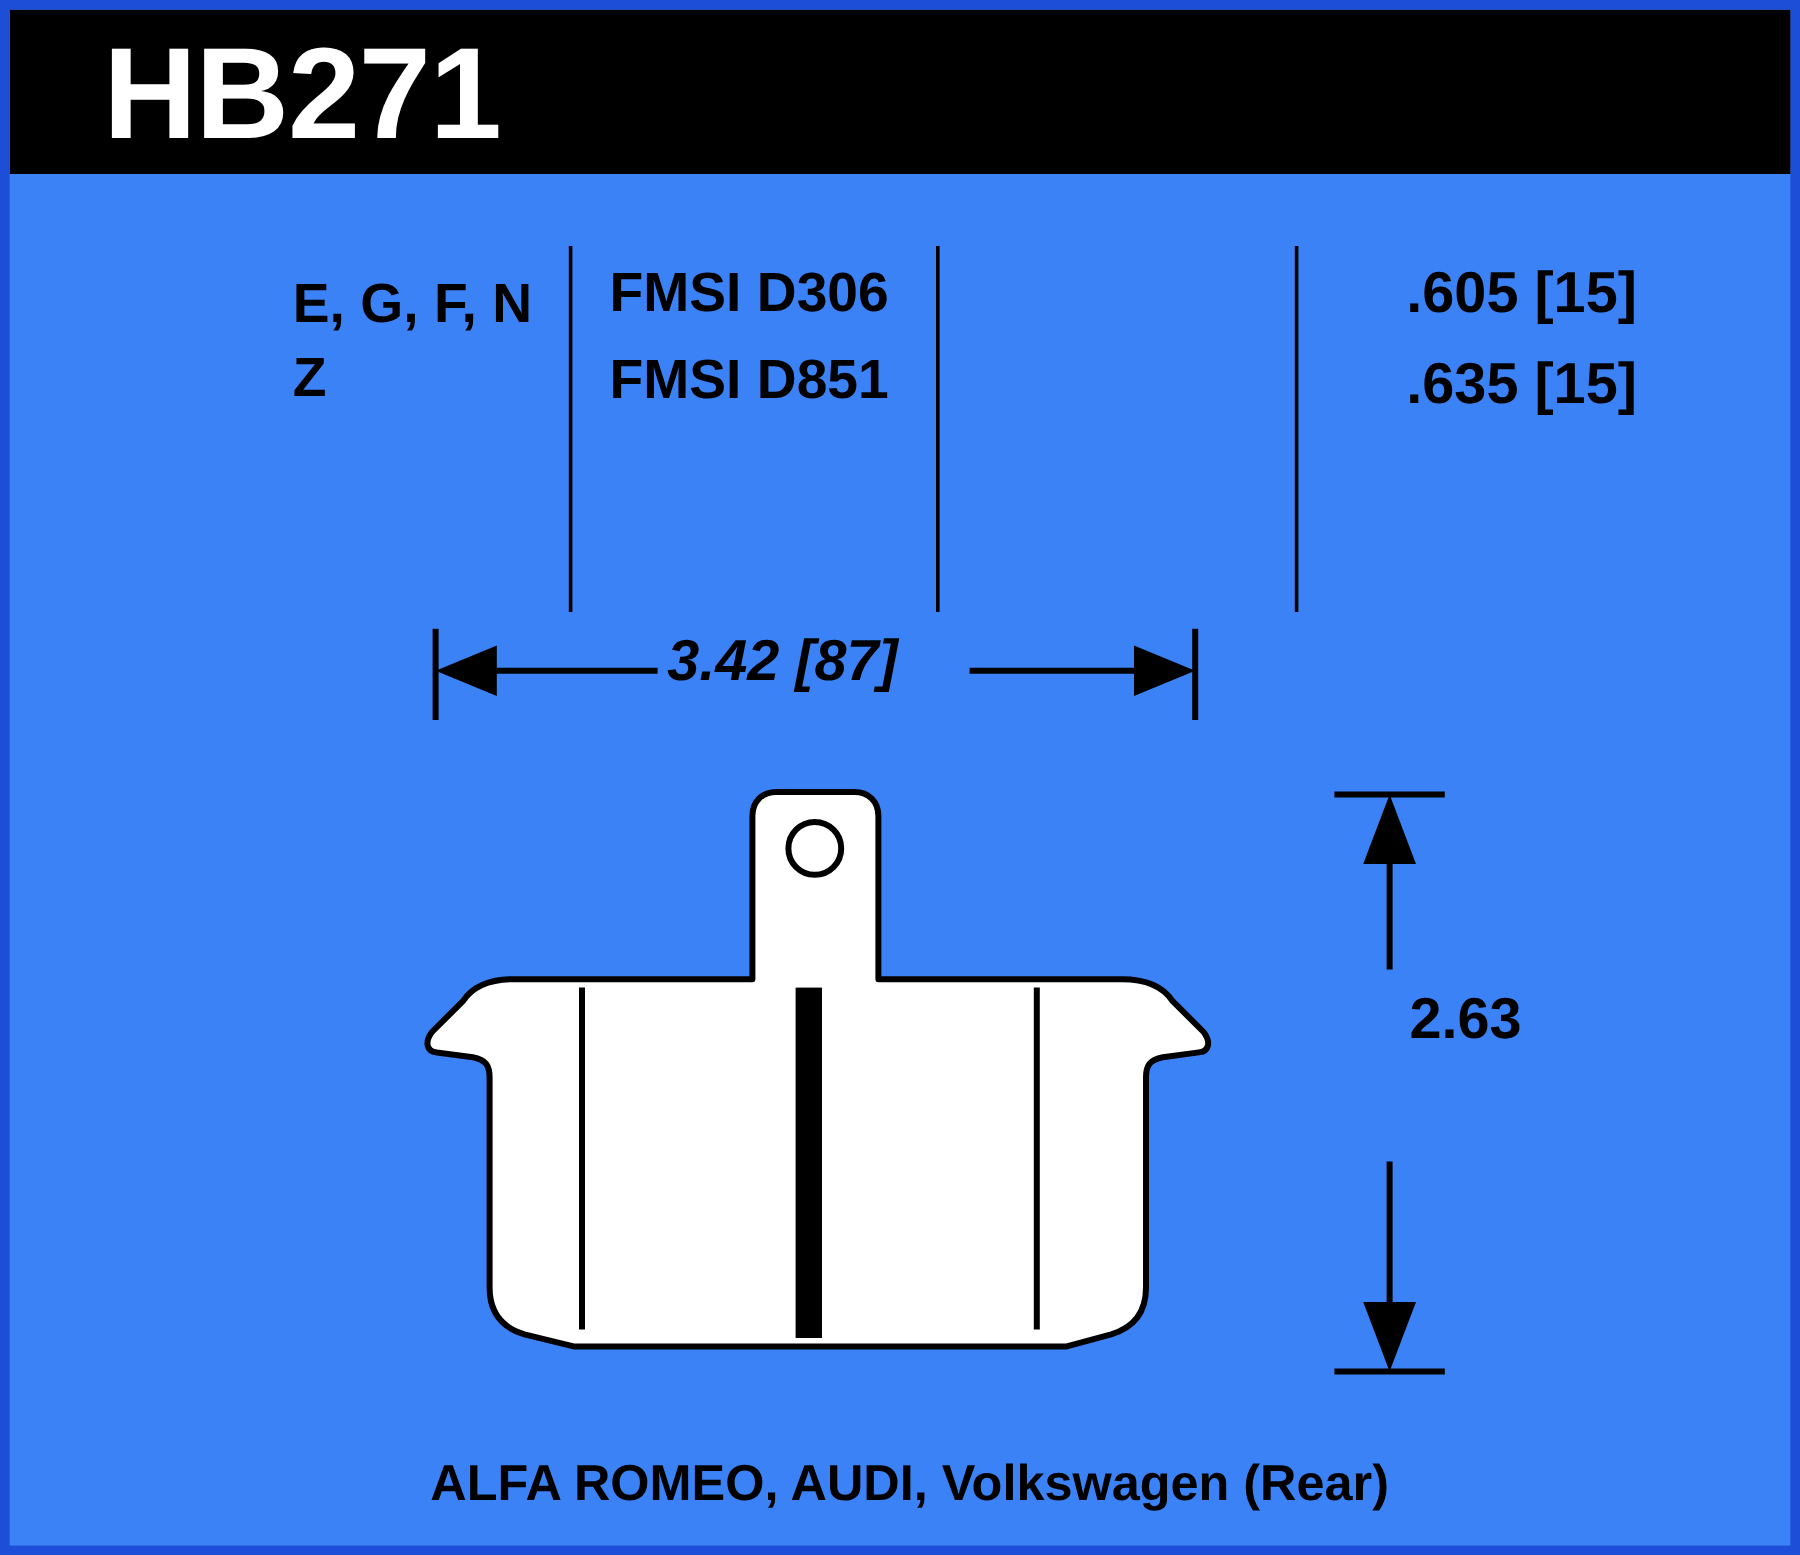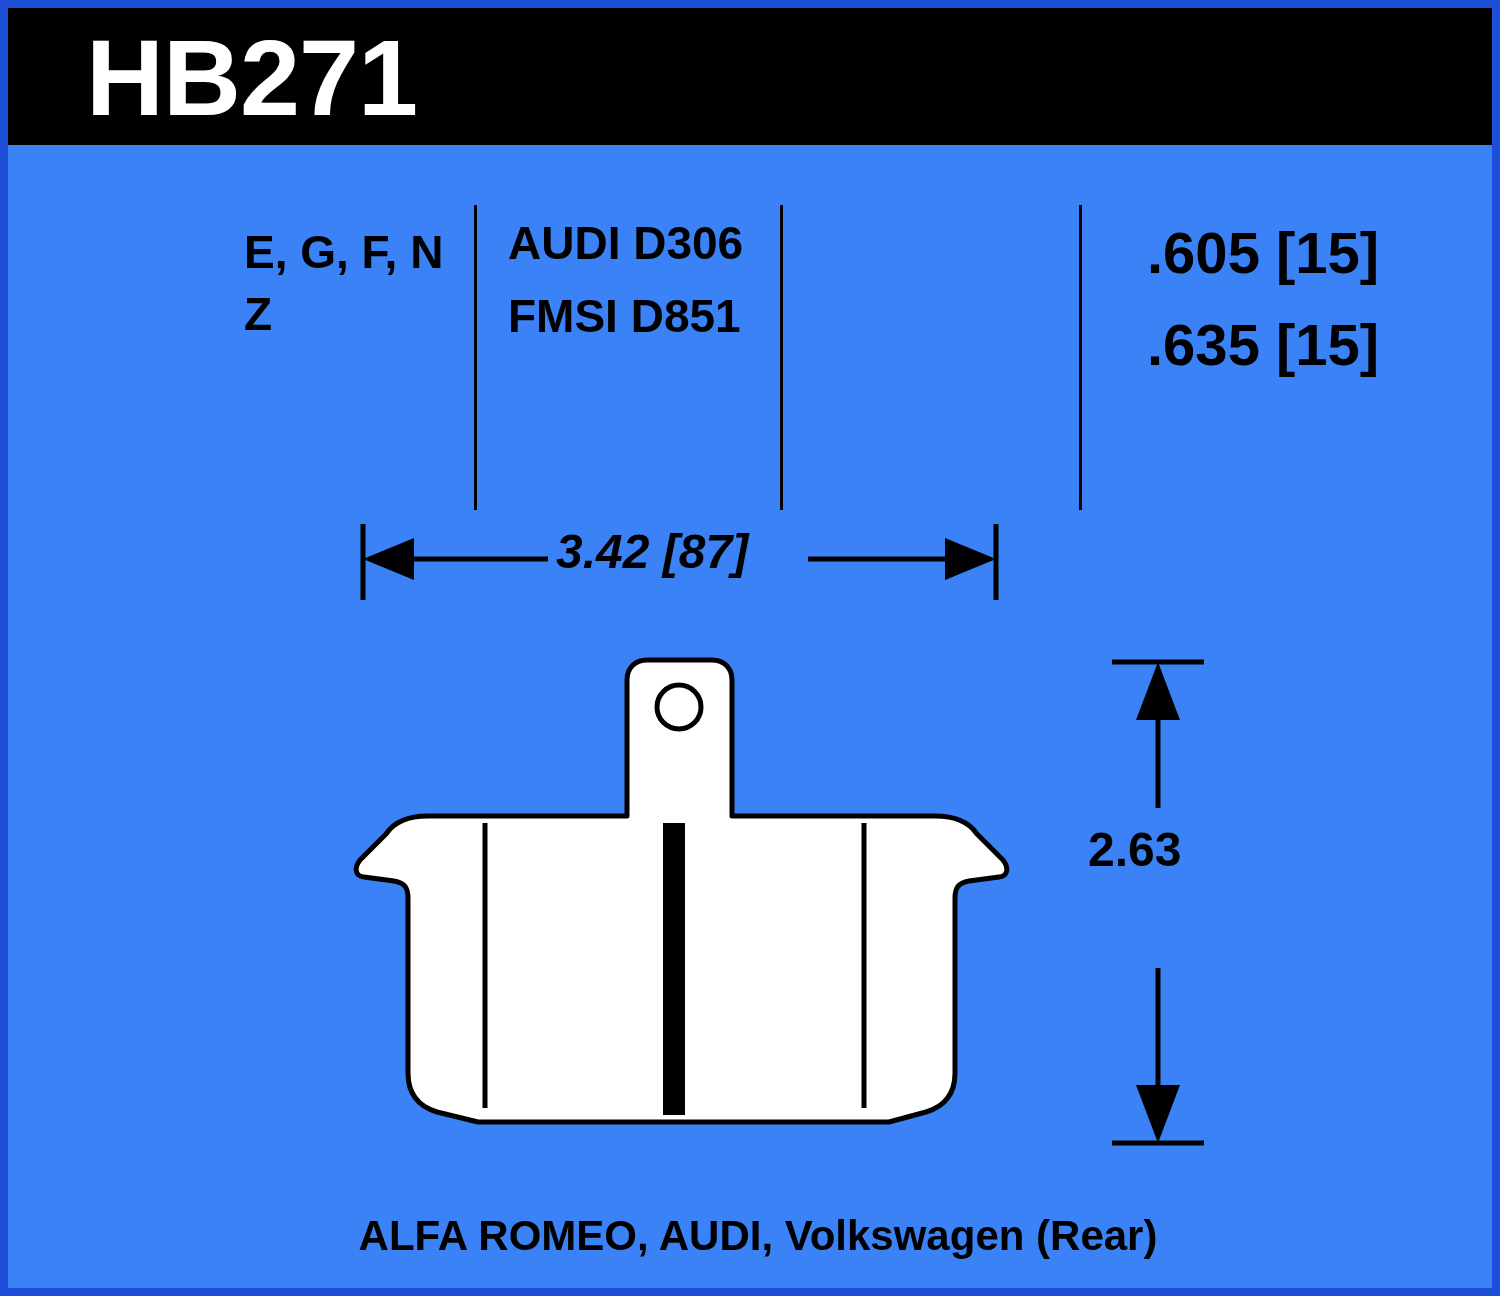--- a/index.html
+++ b/index.html
@@ -75,43 +75,42 @@
     font-size: 46px;
     font-weight: bold;
     line-height: 1.58;
     text-align: left;
   }
   .thickness-list {
     position: absolute;
     left: 1095px;
     top: 62px;
     width: 330px;
-    font-size: 58px;
+    font-size: 48px;
     font-weight: bold;
     line-height: 1.58;
-    text-align: left;
-    margin-left: 44px;
+    text-align: center;
   }
   
   .dim-width-label {
     position: absolute;
     left: 548px;
     top: 516px;
     font-size: 48px;
     font-weight: bold;
     white-space: nowrap;
     font-style: italic;
   }
   
   .dim-height-label {
     position: absolute;
     left: 1080px;
     top: 810px;
     width: 180px;
-    text-align: left;
+    text-align: right;
     font-size: 48px;
     font-weight: bold;
     line-height: 1.35;
   }
   
   .footer {
     position: absolute;
     left: 0;
     bottom: 28px;
     width: 1500px;
@@ -138,21 +137,21 @@
 
   <div class="spec-row">
     <div class="compounds">
       <div>E, G, F, N</div>
       <div>Z</div>
     </div>
 
     <div class="divider div-1"></div>
 
     <div class="fmsi-list">
-      <div>AUDI D306</div>
+      <div>FMSI D306</div>
       <div>FMSI D851</div>
     </div>
 
     <div class="divider div-2"></div>
     <div class="divider div-3"></div>
 
     <div class="thickness-list">
       <div>.605 [15]</div>
       <div>.635 [15]</div>
     </div>

